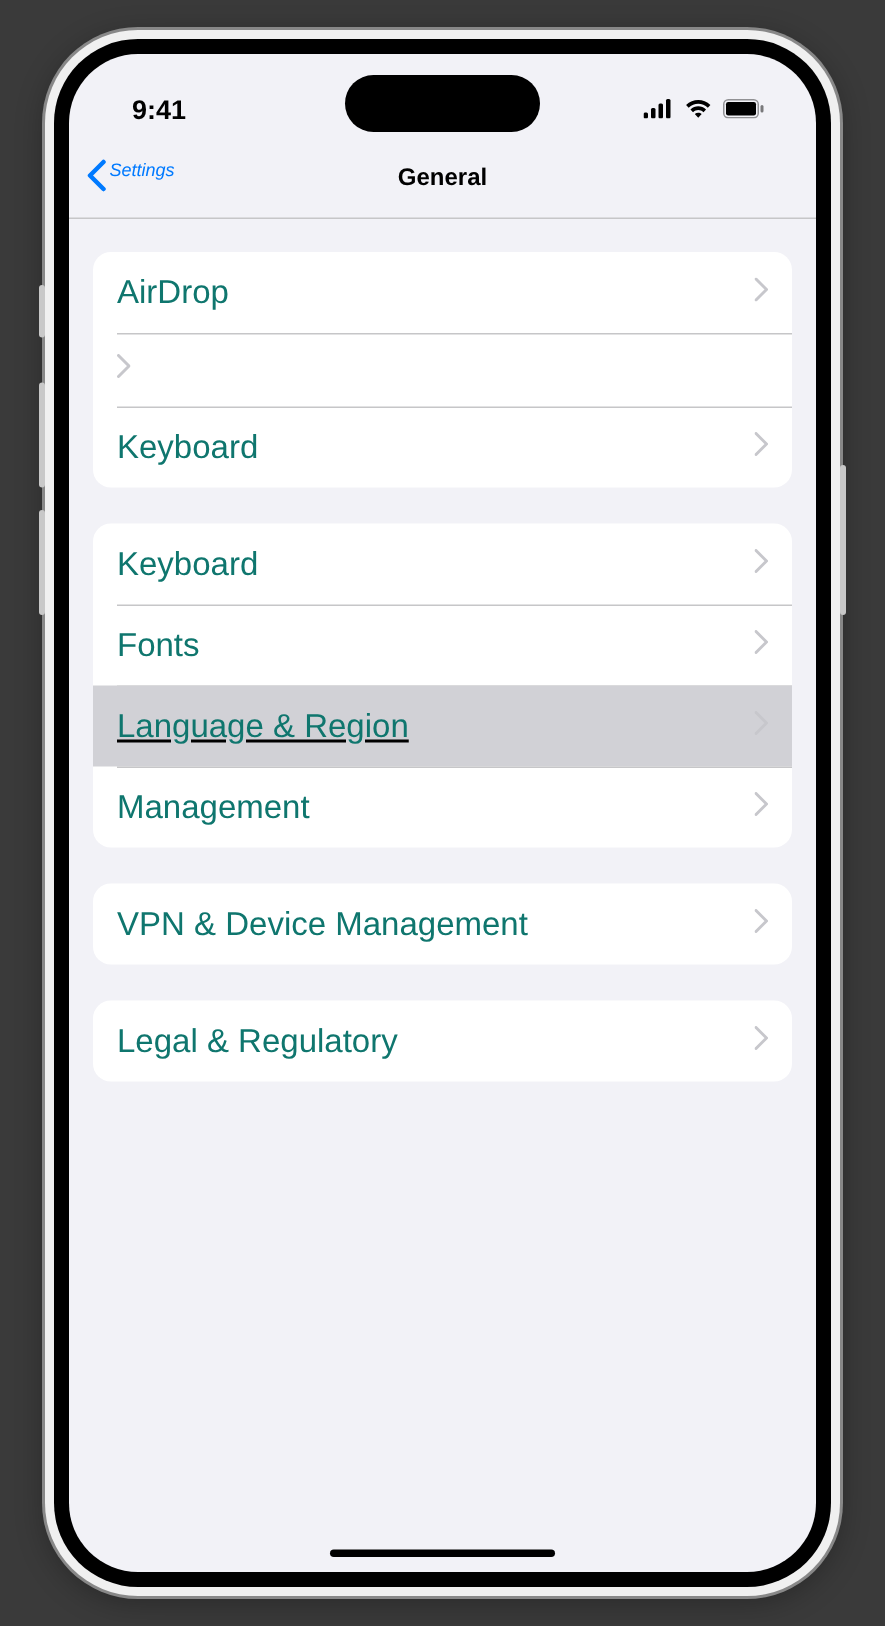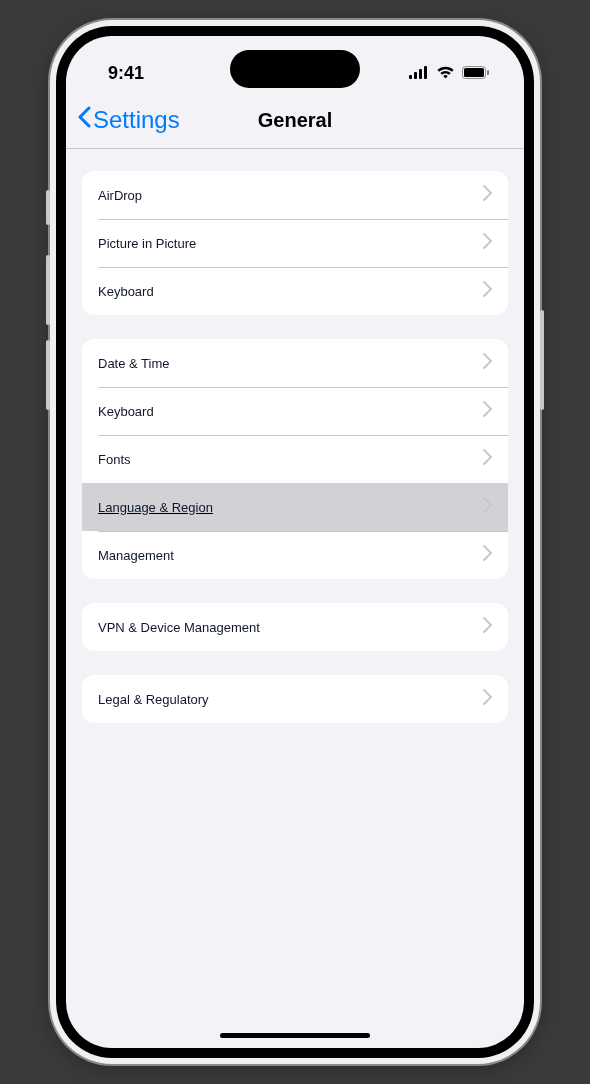--- a/index.html
+++ b/index.html
@@ -6,21 +6,21 @@
     body {
       font-family: -apple-system, BlinkMacSystemFont, "Helvetica Neue", Arial, sans-serif;
       background: #3a3a3a;
       display: flex;
       justify-content: center;
       align-items: center;
       min-height: 100vh;
       padding: 20px;
     }
     .phone-frame {
-      width: 490px;
+      width: 530px;
       height: 1044px;
       background: #f0f0f0;
       border-radius: 62px;
       padding: 6px;
       box-shadow: 0 0 0 2px #888, 0 4px 20px rgba(0,0,0,0.3);
       position: relative;
     }
     .phone-inner {
       width: 100%;
       height: 100%;
@@ -66,33 +66,34 @@
       align-items: center;
       padding: 14px 12px 14px 12px;
       border-bottom: 0.5px solid #c6c6c8;
       position: relative;
       background: #f2f2f7;
     }
     .back-btn {
       display: flex;
       align-items: flex-start;
       color: #007aff;
-      font-size: 24px;
+      font-size: 12px;
       cursor: pointer;
       z-index: 2;
+      font-style: italic;
     }
     .back-chevron {
       margin-right: 2px;
     }
     .nav-title {
       position: absolute;
       left: 0; right: 0;
       text-align: center;
       font-weight: 600;
-      font-size: 20px;
+      font-size: 16px;
       color: #000;
     }
     .content {
       overflow-y: auto;
       height: calc(100% - 56px - 56px);
     }
     .group {
       margin: 24px 16px 0 16px;
       background: #fff;
       border-radius: 12px;
@@ -115,22 +116,22 @@
       right: 0;
       bottom: 0;
       height: 0.5px;
       background: #c6c6c8;
     }
     .row.highlighted {
       background: #d1d1d6;
       text-decoration: underline;
     }
     .row-label {
-      font-size: 13px;
-      color: #0f172a;
+      font-size: 22px;
+      color: #0f766e;
     }
     .chevron {
       color: #c7c7cc;
     }
     .home-indicator {
       position: absolute;
       bottom: 10px;
       left: 50%;
       transform: translateX(-50%);
       width: 150px;
@@ -202,39 +203,32 @@
       <div class="content">
 
       <div class="group">
             <div class="row">
               <span class="row-label">AirDrop</span>
               <span class="chevron"><svg width="9" height="16" viewBox="0 0 9 16">
                   <path d="M1 1 L8 8 L1 15" stroke="#c7c7cc" stroke-width="2" fill="none" stroke-linecap="round" stroke-linejoin="round"></path>
                 </svg></span>
             </div>
             <div class="row">
-              <span class="row-label">Picture in Picture</span>
               <span class="chevron"><svg width="9" height="16" viewBox="0 0 9 16">
                   <path d="M1 1 L8 8 L1 15" stroke="#c7c7cc" stroke-width="2" fill="none" stroke-linecap="round" stroke-linejoin="round"></path>
                 </svg></span>
             </div>
             <div class="row">
               <span class="row-label">Keyboard</span>
               <span class="chevron"><svg width="9" height="16" viewBox="0 0 9 16">
                   <path d="M1 1 L8 8 L1 15" stroke="#c7c7cc" stroke-width="2" fill="none" stroke-linecap="round" stroke-linejoin="round"></path>
                 </svg></span>
             </div>
           </div>
           <div class="group">
-            <div class="row">
-              <span class="row-label">Date &amp; Time</span>
-              <span class="chevron"><svg width="9" height="16" viewBox="0 0 9 16">
-                  <path d="M1 1 L8 8 L1 15" stroke="#c7c7cc" stroke-width="2" fill="none" stroke-linecap="round" stroke-linejoin="round"></path>
-                </svg></span>
-            </div>
             <div class="row">
               <span class="row-label">Keyboard</span>
               <span class="chevron"><svg width="9" height="16" viewBox="0 0 9 16">
                   <path d="M1 1 L8 8 L1 15" stroke="#c7c7cc" stroke-width="2" fill="none" stroke-linecap="round" stroke-linejoin="round"></path>
                 </svg></span>
             </div>
             <div class="row">
               <span class="row-label">Fonts</span>
               <span class="chevron"><svg width="9" height="16" viewBox="0 0 9 16">
                   <path d="M1 1 L8 8 L1 15" stroke="#c7c7cc" stroke-width="2" fill="none" stroke-linecap="round" stroke-linejoin="round"></path>

